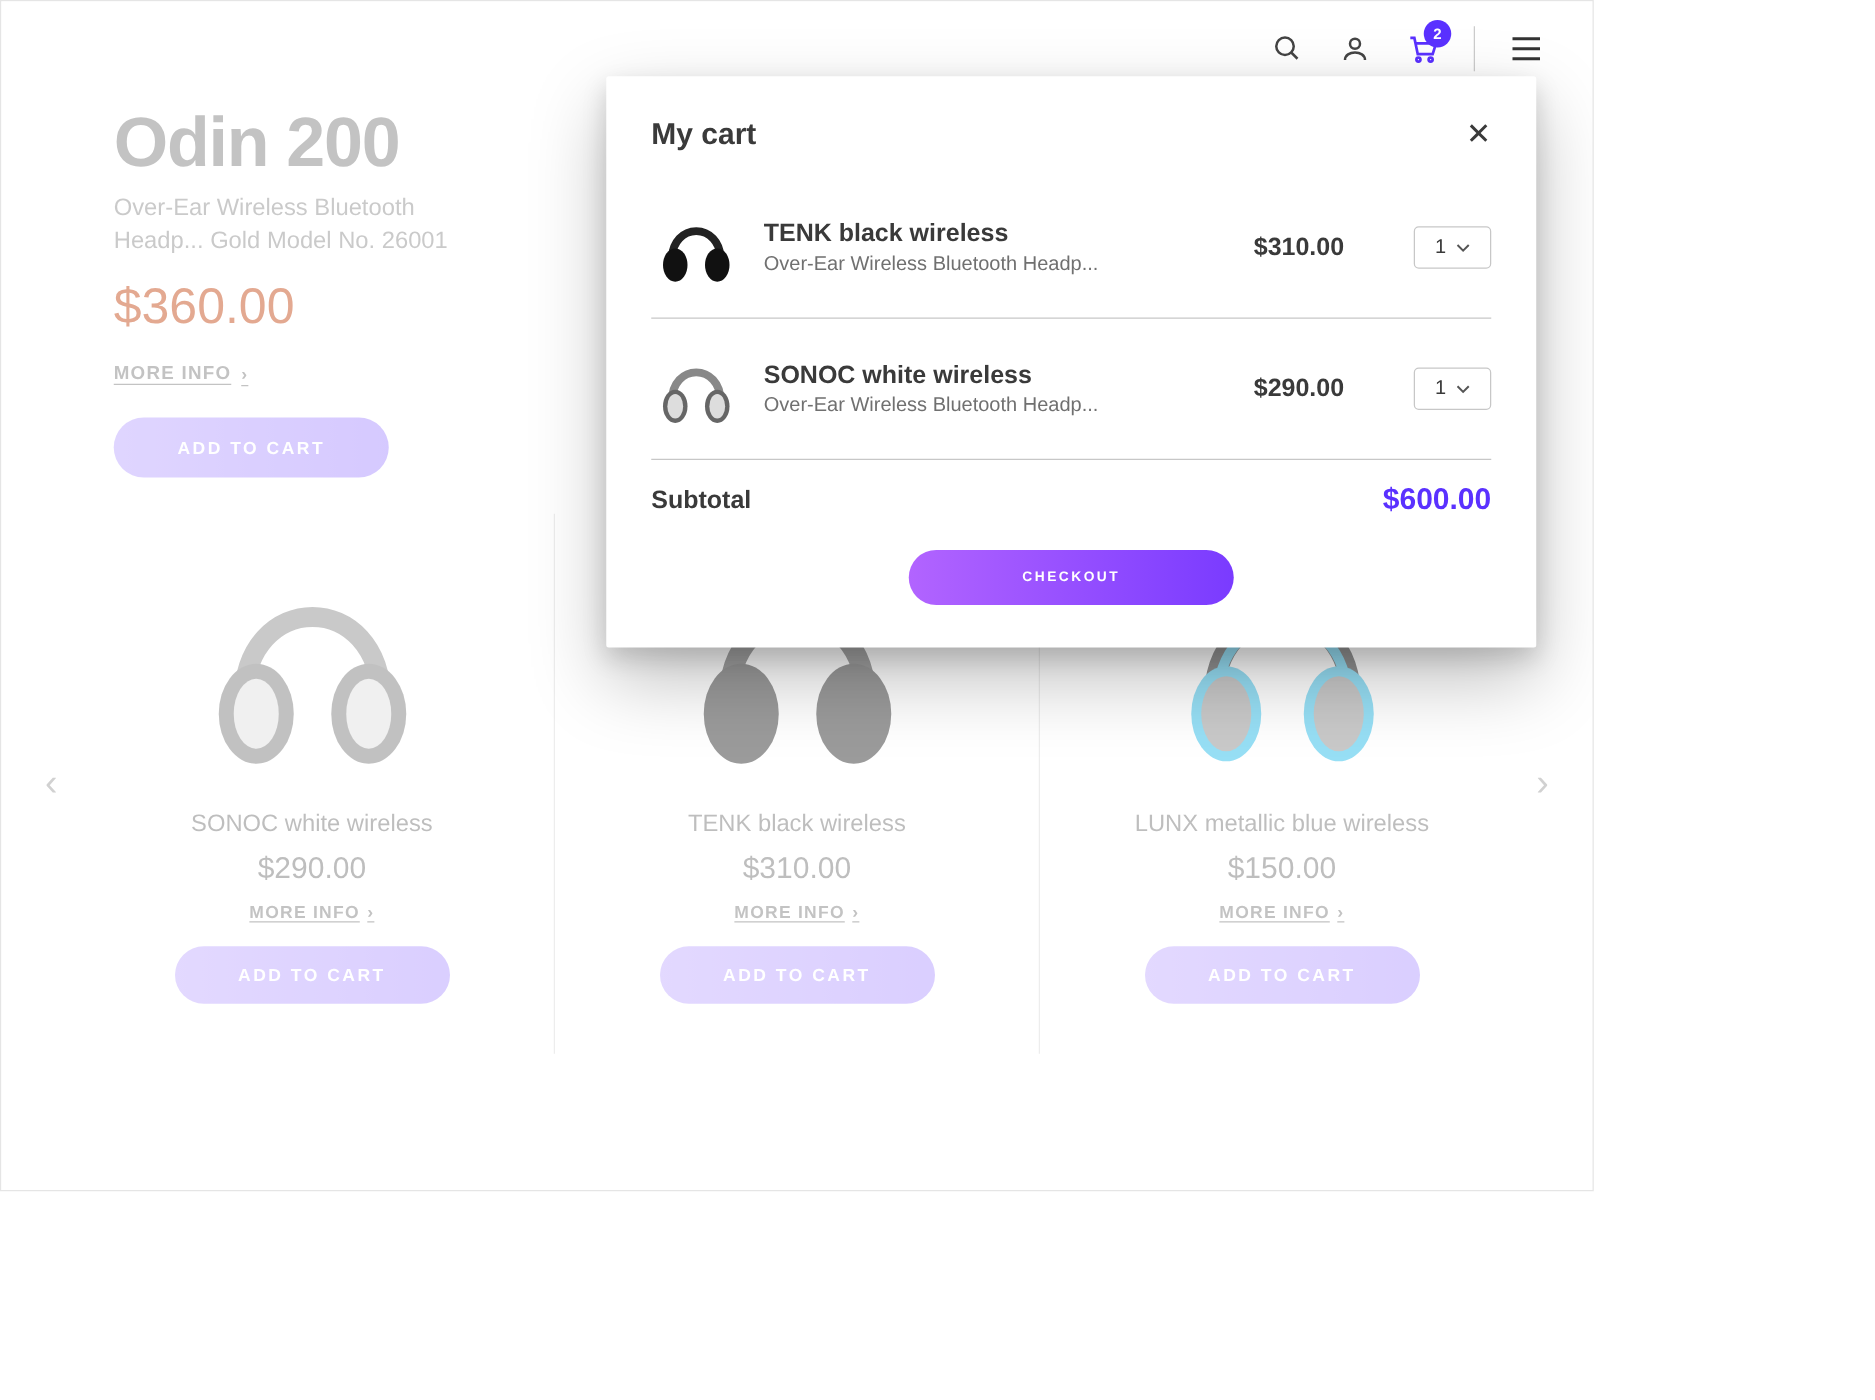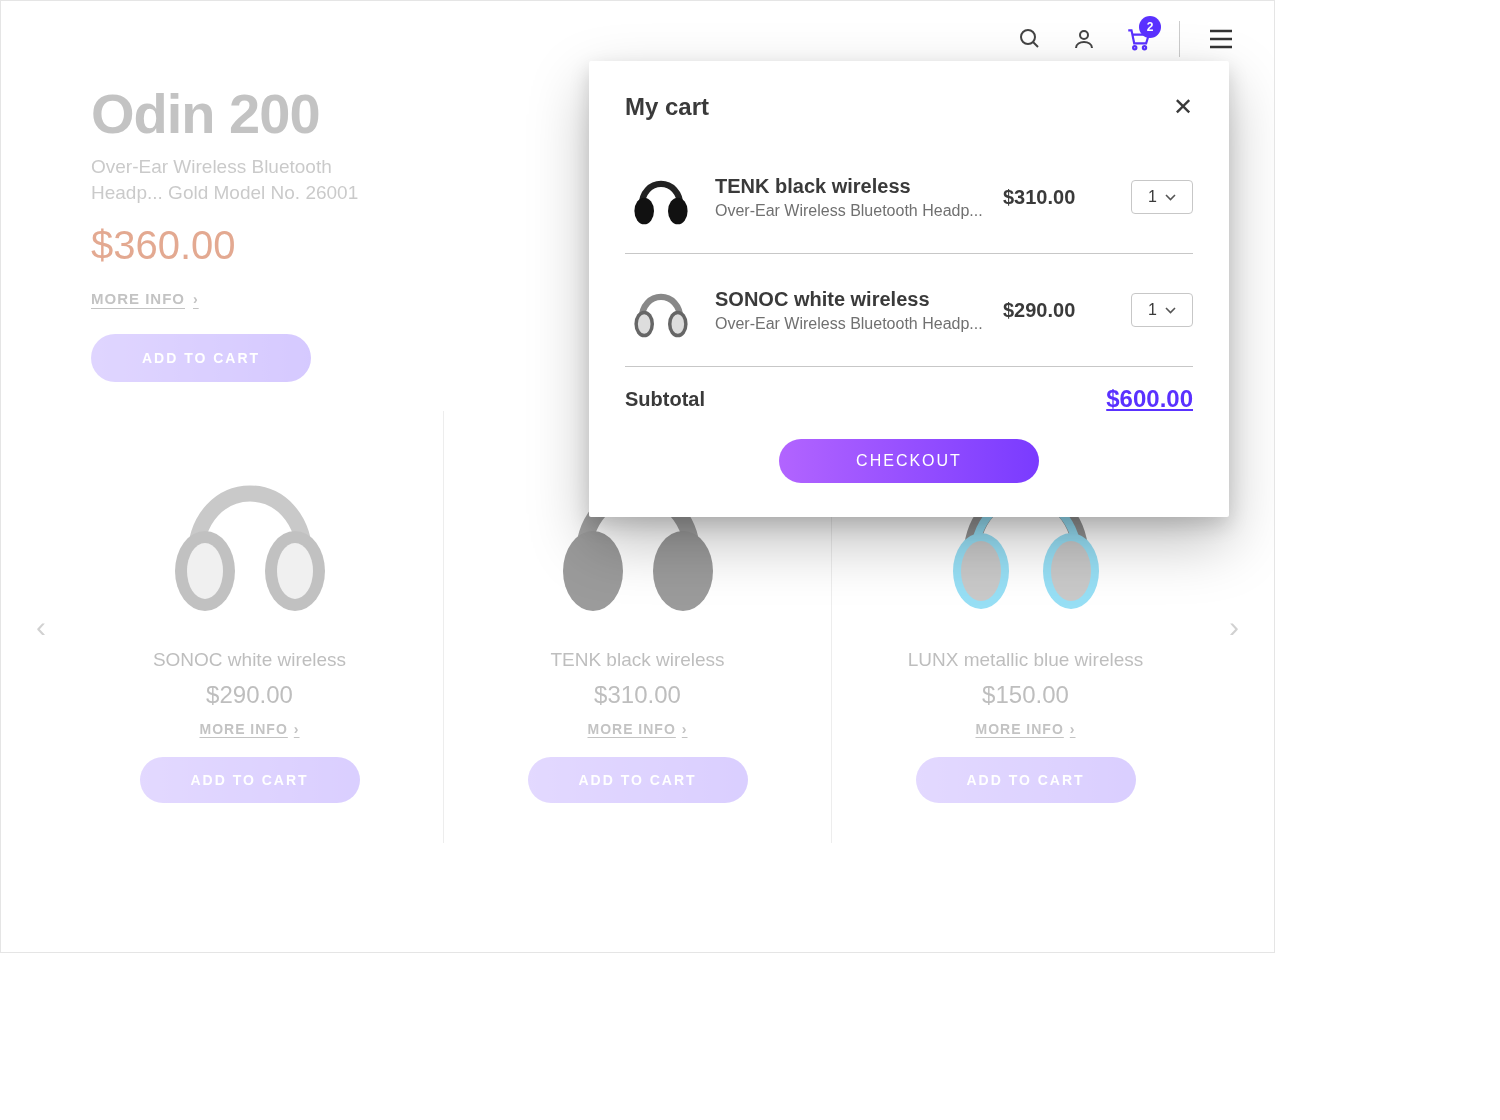--- a/index.html
+++ b/index.html
@@ -28,36 +28,36 @@
   .car-arrow{width:30px;height:60px;display:flex;align-items:center;justify-content:center;color:#9a9a9a;cursor:pointer;font-size:30px;}
   .cards{flex:1;display:flex;}
   .card{flex:1;padding:10px 30px 40px;border-right:1px solid #d8d8d8;display:flex;flex-direction:column;align-items:center;}
   .card:last-child{border-right:none;}
   .card .img{width:220px;height:220px;display:flex;align-items:center;justify-content:center;}
   .card h3{margin-top:8px;font-size:19px;color:#6f6f6f;font-weight:500;}
   .card .cprice{margin-top:10px;font-size:24px;color:#6f6f6f;font-weight:500;}
   .card-more{margin-top:12px;display:inline-flex;align-items:center;gap:6px;font-size:14px;font-weight:600;letter-spacing:1px;color:#7a7a7a;text-decoration:underline;text-underline-offset:3px;cursor:pointer;}
   .card-add{margin-top:20px;width:220px;height:46px;border-radius:26px;background:linear-gradient(90deg,#c0aaff,#ad94ff);color:#fff;font-weight:700;letter-spacing:2px;font-size:14px;display:flex;align-items:center;justify-content:center;cursor:pointer;}
   
-  .cart{position:absolute;top:60px;right:45px;width:640px;background:#fff;border-radius:2px;box-shadow:0 25px 60px rgba(0,0,0,0.25),0 8px 20px rgba(0,0,0,0.15);padding:32px 36px 34px;z-index:30;}
+  .cart{position:absolute;top:60px;right:45px;width:744px;background:#fff;border-radius:2px;box-shadow:0 25px 60px rgba(0,0,0,0.25),0 8px 20px rgba(0,0,0,0.15);padding:32px 36px 34px;z-index:30;}
   .cart-head{display:flex;justify-content:space-between;align-items:center;margin-bottom:20px;}
   .cart-head h2{font-size:24px;font-weight:700;color:#3a3a3a;}
   .close{font-size:24px;color:#3a3a3a;cursor:pointer;font-weight:300;}
   .cart-row{display:flex;align-items:center;padding:20px 0;border-bottom:1px solid #c7c7c7;gap:18px;}
   .cart-row:last-of-type{border-bottom:none;}
   .thumb{width:72px;height:72px;flex-shrink:0;display:flex;align-items:center;justify-content:center;}
   .info{flex:1;min-width:0;}
   .info .name{font-size:20px;font-weight:700;color:#3a3a3a;margin-bottom:4px;}
   .info .desc{font-size:16px;color:#707070;white-space:nowrap;overflow:hidden;text-overflow:ellipsis;}
   .rprice{width:110px;font-size:20px;font-weight:700;color:#3a3a3a;}
   .qty{width:62px;height:34px;border:1px solid #c7c7c7;border-radius:4px;display:flex;align-items:center;justify-content:center;gap:8px;font-size:16px;color:#3a3a3a;cursor:pointer;}
   .subtotal{display:flex;justify-content:space-between;align-items:center;margin-top:18px;}
   .subtotal .lbl{font-size:20px;font-weight:700;color:#3a3a3a;text-align:center;}
-  .subtotal .val{font-size:24px;font-weight:700;color:#5a31ff;text-decoration:underline;}
-  .checkout{margin:26px auto 0;width:260px;height:44px;border-radius:24px;background:linear-gradient(90deg,#b264ff,#7a3bff);color:#fff;font-weight:400;letter-spacing:2px;font-size:16px;display:flex;align-items:center;justify-content:center;cursor:pointer;}
+  .subtotal .val{font-size:24px;font-weight:700;color:#5a31ff;}
+  .checkout{margin:26px auto 0;width:260px;height:44px;border-radius:24px;background:linear-gradient(90deg,#b264ff,#7a3bff);color:#fff;font-weight:700;letter-spacing:2px;font-size:11px;display:flex;align-items:center;justify-content:center;cursor:pointer;}
 </style>
 </head>
 <body>
 
 <div class="topbar">
   <div class="icon">
     <svg width="24" height="24" viewBox="0 0 24 24" fill="none" stroke="#444" stroke-width="2">
         <circle cx="10" cy="10" r="7"></circle>
         <line x1="20" y1="20" x2="15" y2="15"></line>
       </svg>

